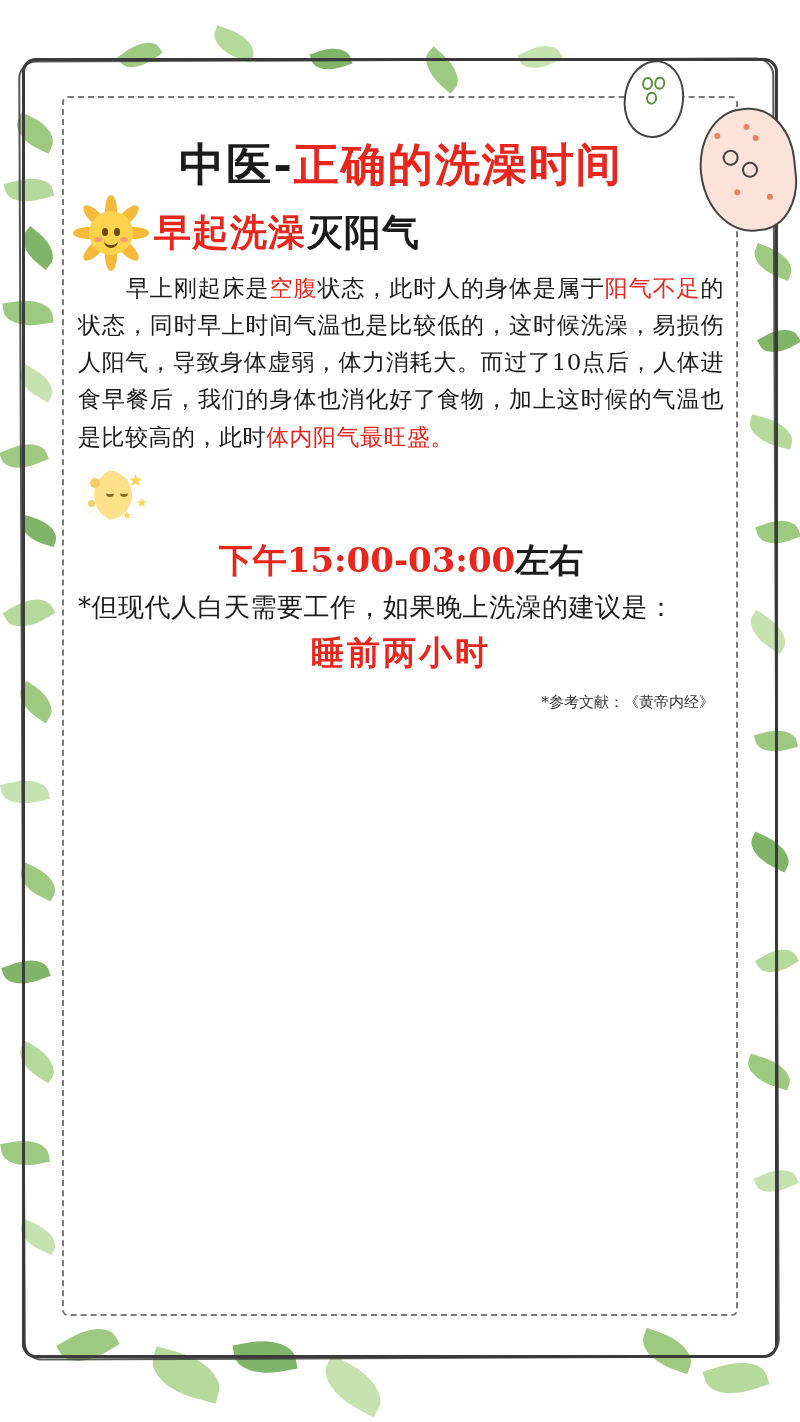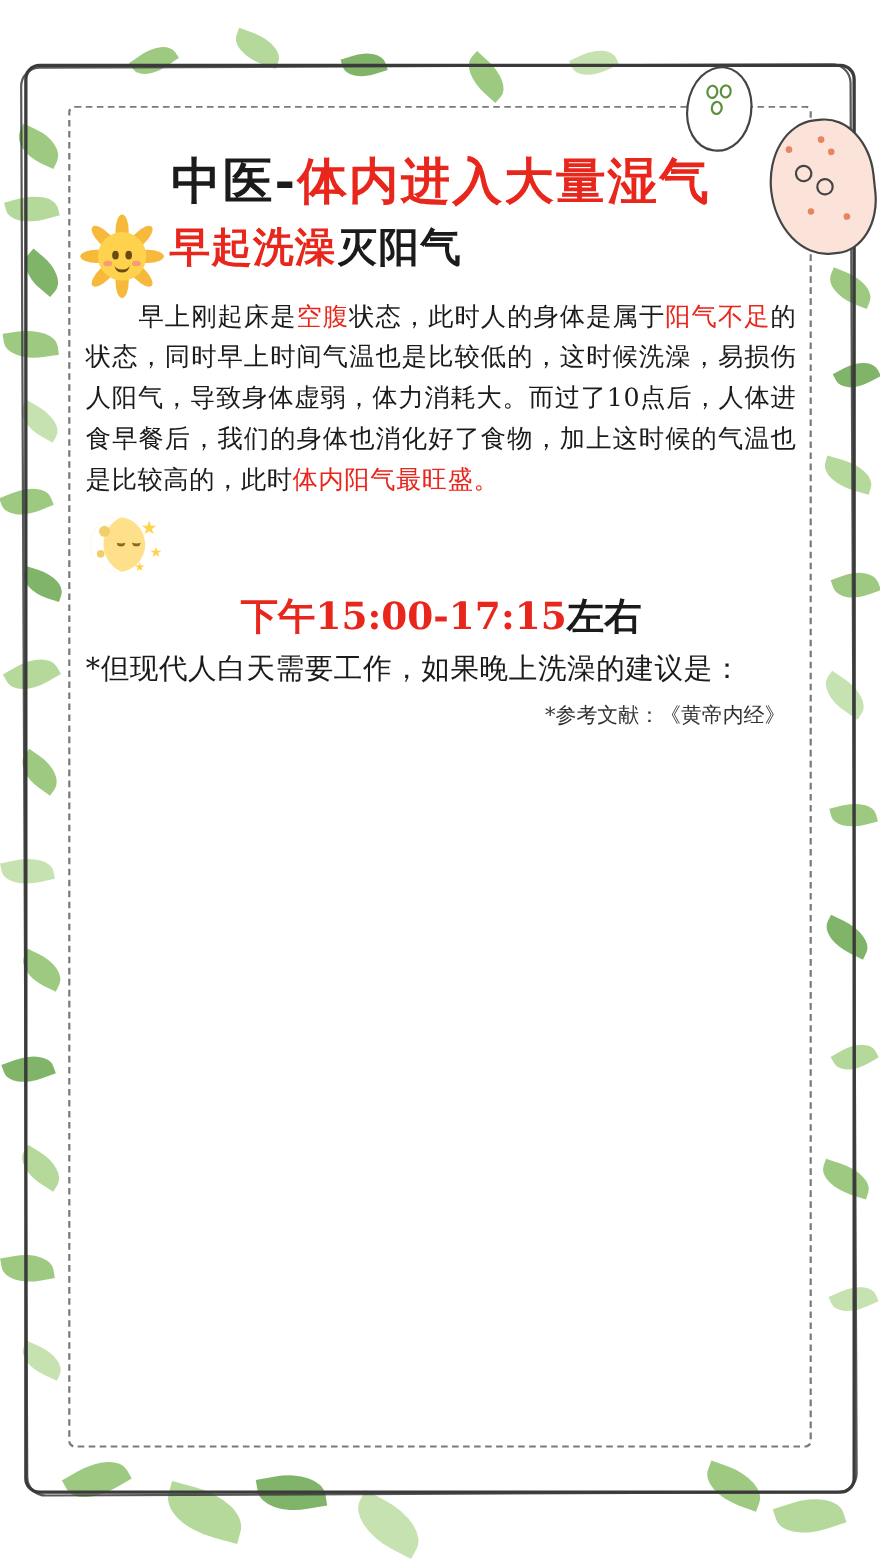--- a/index.html
+++ b/index.html
@@ -55,21 +55,21 @@
   .content{position:absolute;left:78px;top:118px;width:646px;}
 
   .title{
     text-align:center;font-size:45px;line-height:1.1;font-weight:700;
     letter-spacing:2px;margin:22px 0 6px 0;
     font-family:"DejaVu Serif","Liberation Serif",serif;
   }
   .title .blk{color:#1b1b1b;}
   .title .red{color:#e8261c;}
 
-  .sec{display:flex;align-items:flex-start;gap:10px;margin:10px 0 4px 0;}
+  .sec{display:flex;align-items:center;gap:10px;margin:10px 0 4px 0;}
   .sec-h{
     font-size:37px;font-weight:700;letter-spacing:1px;
     font-family:"DejaVu Serif","Liberation Serif",serif;
   }
   .sec-h .red{color:#e8261c;}
   .sec-h .blk{color:#1b1b1b;}
 
   
   .sun{position:relative;width:66px;height:66px;flex:0 0 66px;}
   .sun .rays{position:absolute;inset:0;}
@@ -108,21 +108,21 @@
 
   .note{
     font-size:26px;color:#1b1b1b;margin:6px 0 2px 0;letter-spacing:.5px;
     font-family:"DejaVu Serif","Liberation Serif",serif;
   }
   .final{
     text-align:center;font-size:33px;font-weight:700;color:#e8261c;margin:6px 0 0 0;
     letter-spacing:3px;font-family:"DejaVu Serif","Liberation Serif",serif;
   }
   .ref{
-    position:absolute;right:10px;bottom:-36px;font-size:19px;color:#333;
+    position:absolute;right:10px;bottom:-36px;font-size:15px;color:#333;
     font-family:"DejaVu Serif","Liberation Serif",serif;
   }
 </style>
 </head>
 <body>
 
 <div class="vine-layer">
 
   <div class="leaf" style="left:14px;top:120px;width:42px;height:26px;transform:rotate(25deg);"></div>
   <div class="leaf light" style="left:6px;top:178px;width:46px;height:24px;transform:rotate(-15deg);"></div>
@@ -179,21 +179,21 @@
   <span class="spk" style="left:16px;top:20px;"></span>
   <span class="spk" style="left:54px;top:26px;"></span>
   <span class="spk" style="left:30px;top:78px;"></span>
   <span class="spk" style="left:62px;top:86px;"></span>
   <span class="spk" style="left:46px;top:14px;"></span>
 </div>
 
 <div class="content">
 
   <h1 class="title">
-    <span class="blk">中医-</span><span class="red">体内进入大量湿气</span>
+    <span class="blk">中医-</span><span class="red">正确的洗澡时间</span>
   </h1>
 
   <div class="sec">
     <div class="sun">
       <div class="rays">
         <div class="ray" style="transform:rotate(0deg) translateY(-23px);"></div>
         <div class="ray" style="transform:rotate(45deg) translateY(-23px);"></div>
         <div class="ray" style="transform:rotate(90deg) translateY(-23px);"></div>
         <div class="ray" style="transform:rotate(135deg) translateY(-23px);"></div>
         <div class="ray" style="transform:rotate(180deg) translateY(-23px);"></div>
@@ -227,19 +227,20 @@
         <span class="eye" style="left:38px;top:20px;"></span>
       </div>
       <span class="star" style="left:50px;top:6px;">★</span>
       <span class="star" style="left:58px;top:30px;font-size:13px;">★</span>
       <span class="star" style="left:44px;top:44px;font-size:11px;">★</span>
     </div>
   </div>
 
 
   <div class="highlight">
-    <span class="red">下午15:00-17:15</span><span class="blk">左右</span>
+    <span class="red">下午15:00-03:00</span><span class="blk">左右</span>
   </div>
 
   <p class="note">*但现代人白天需要工作，如果晚上洗澡的建议是：</p>
+  <p class="final">睡前两小时</p>
 
   <div class="ref">*参考文献：《黄帝内经》</div>
 </div>
 
 </body></html>

